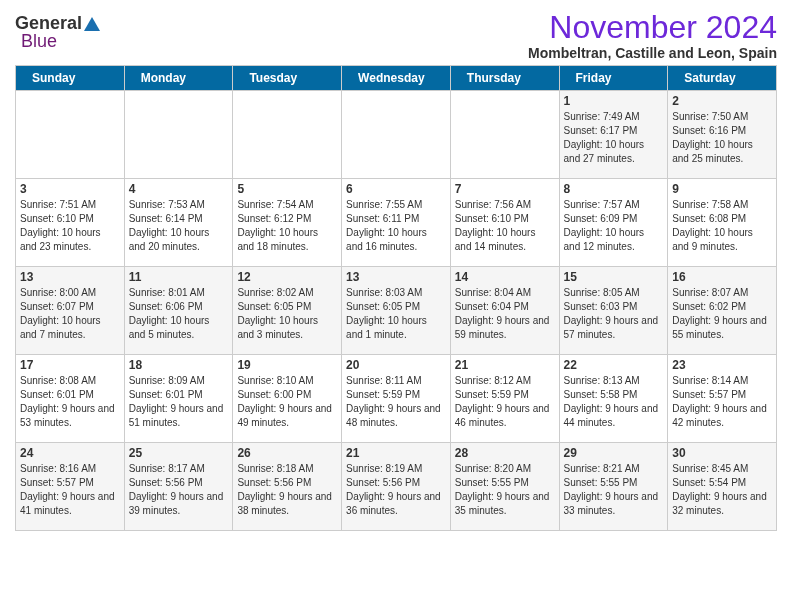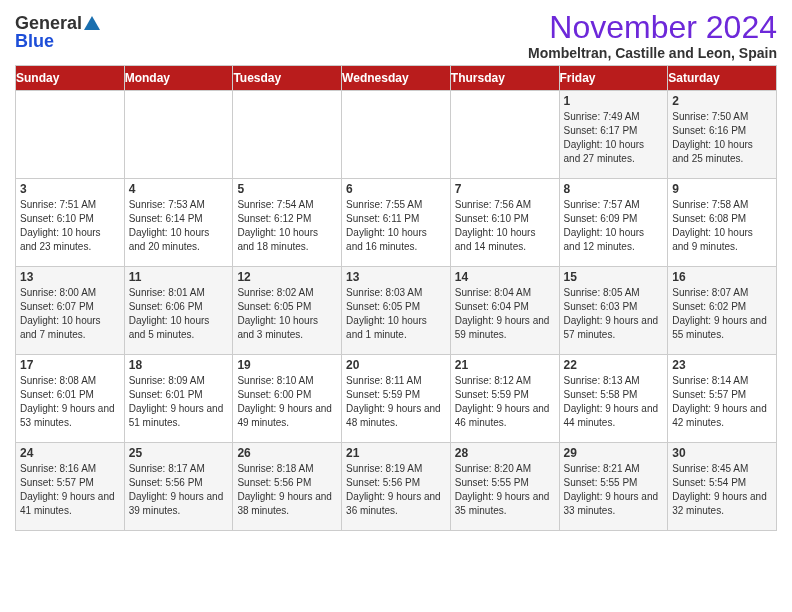--- a/index.html
+++ b/index.html
@@ -23,26 +23,28 @@
       padding-top: 4px;
     }
     .logo-text-general {
       font-size: 18px;
       font-weight: bold;
       color: #333;
       line-height: 1;
     }
     .logo-text-blue {
       font-size: 18px;
-      font-weight: bold;
-      color: #1d4ed8;
+      font-weight: normal;
+      color: #701a75;
       line-height: 1;
+      margin-left: 6px;
     }
     .logo-row {
       display: flex;
+      align-items: center;
     }
     .title-area {
       text-align: right;
     }
     .month-title {
       font-size: 32px;
       font-weight: normal;
       color: #6d28d9;
       line-height: 1.1;
     }
@@ -50,25 +52,25 @@
       font-size: 14px;
       font-weight: bold;
       color: #333;
     }
     table {
       width: 100%;
       border-collapse: collapse;
       table-layout: fixed;
     }
     thead tr th {
-      background-color: #b91c1c;
+      background-color: #0369a1;
       color: #fff;
       font-size: 12px;
       font-weight: bold;
-      padding: 5px 0;
+      padding: 5px 16px;
       text-align: left;
       border: 1px solid #ccc;
     }
     tbody tr td {
       vertical-align: top;
       border: 1px solid #ccc;
       padding: 3px 4px;
       font-size: 10px;
       color: #333;
       height: 88px;

